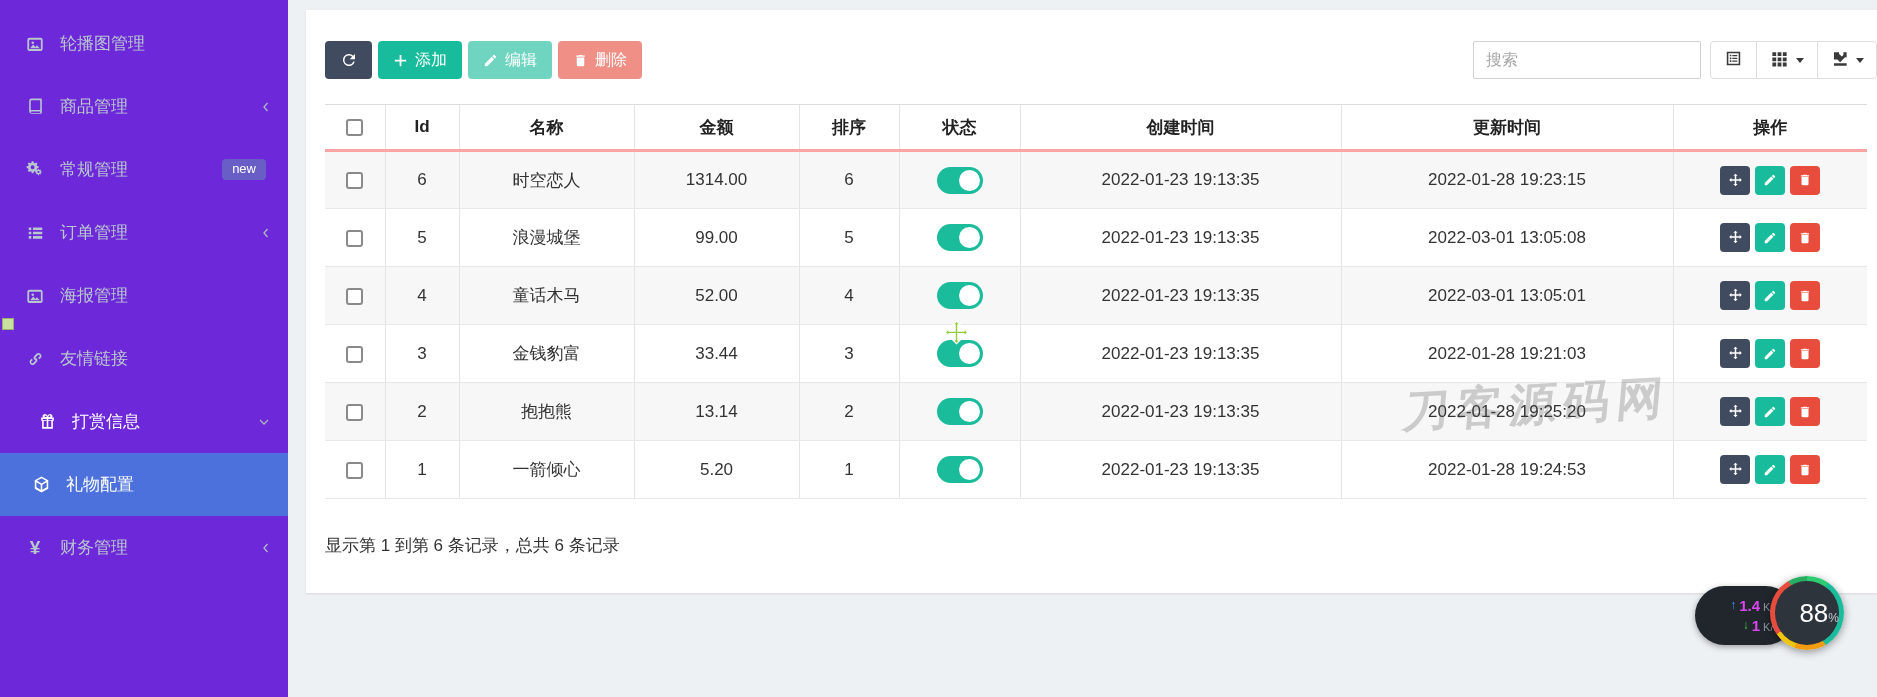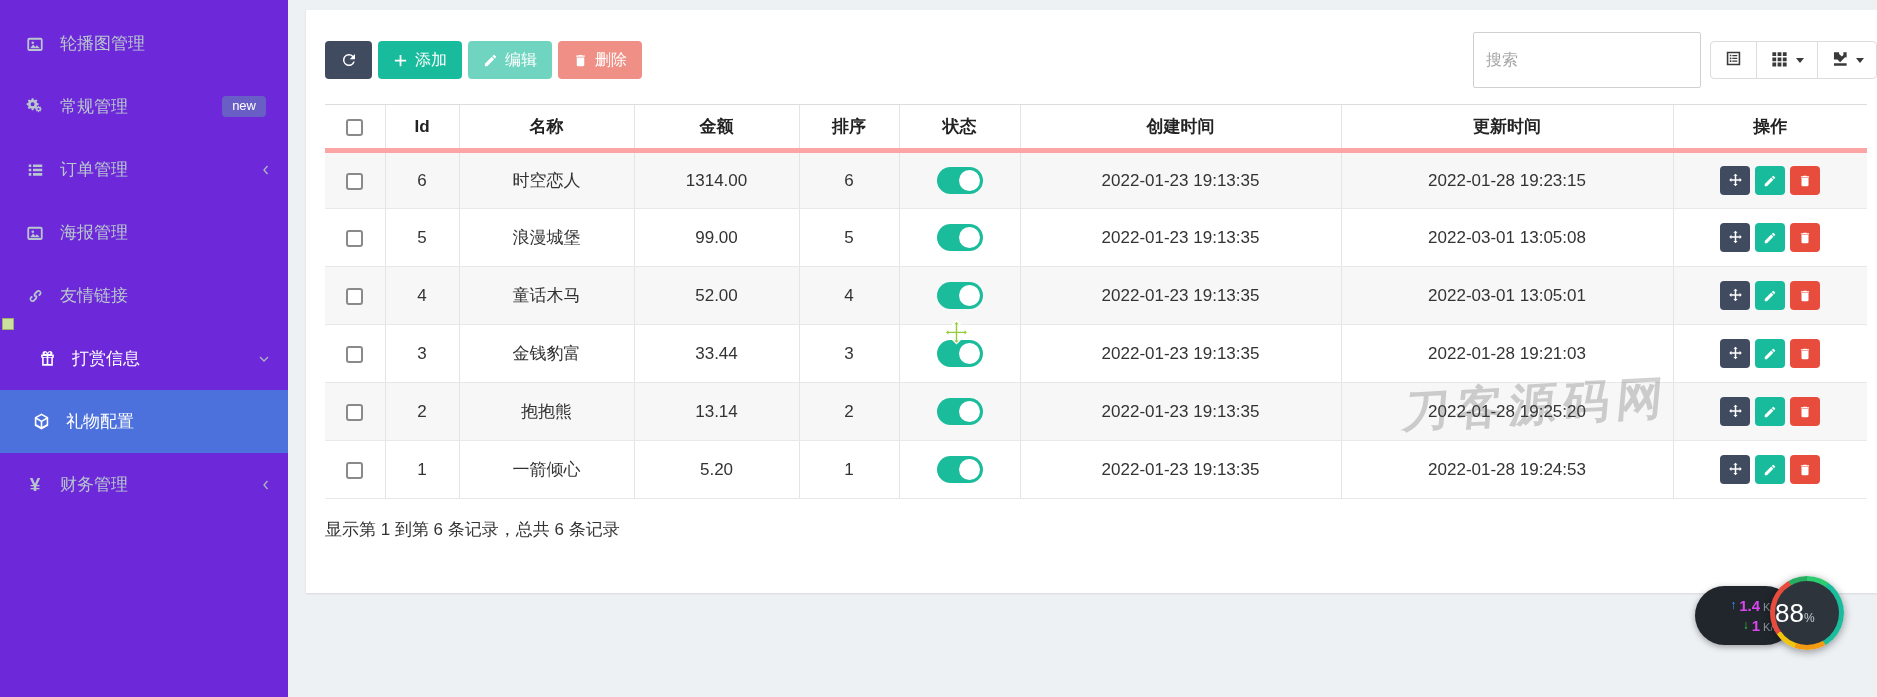--- a/index.html
+++ b/index.html
@@ -26,78 +26,91 @@
   .main { position:absolute; left:288px; top:0; right:0; bottom:0; }
   .card { position:absolute; left:18px; top:10px; right:0; height:583px; background:#fff; box-shadow:0 1px 2px rgba(0,0,0,.1); padding:31px 10px 0 19px; }
 
   .toolbar { display:flex; align-items:center; height:38px; margin-right:-10px; }
   .btn { height:38px; border:none; border-radius:4px; color:#fff; font-size:16px; display:inline-flex; align-items:center; gap:7px; padding:0 15px; margin-right:6px; cursor:pointer; font-family:inherit; }
   .btn svg { display:block; }
   .btn-refresh { background:#414b5f; width:47px; justify-content:center; padding:0; }
   .btn-add { background:#18bc9c; }
   .btn-edit { background:#18bc9c; opacity:.62; }
   .btn-del { background:#e74c3c; opacity:.62; }
-  .search { margin-left:auto; width:228px; height:56px; border:1px solid #d0d0d0; border-radius:2px; padding:0 12px; font-size:16px; color:#555; font-family:inherit; }
+  .search { margin-left:auto; width:228px; height:38px; border:1px solid #d0d0d0; border-radius:2px; padding:0 12px; font-size:16px; color:#555; font-family:inherit; }
   .search::placeholder { color:#a6a6a6; }
   .tool-group { display:flex; margin-left:9px; }
   .tool-btn { height:38px; background:#fff; border:1px solid #ddd; display:flex; align-items:center; justify-content:center; color:#3a3a3a; cursor:pointer; margin-left:-1px; }
   .tool-btn:first-child { border-radius:4px 0 0 4px; margin-left:0; }
   .tool-btn:last-child { border-radius:0 4px 4px 0; }
   .tb-1 { width:47px; } .tb-2 { width:62px; } .tb-3 { width:60px; }
   .caret { width:0; height:0; border-left:4.5px solid transparent; border-right:4.5px solid transparent; border-top:5px solid #3a3a3a; margin-left:7px; }
 
   table.grid { width:100%; border-collapse:collapse; table-layout:fixed; margin-top:25px; font-size:17px; }
   .grid th, .grid td { text-align:center; border-left:1px solid #e4e4e4; overflow:hidden; }
   .grid th:first-child, .grid td:first-child { border-left:none; }
-  .grid thead th { height:46px; font-weight:bold; border-top:1px solid #ddd; border-bottom:5px solid #fca5a5; color:#222; }
+  .grid thead th { height:46px; font-weight:bold; border-top:1px solid #ddd; border-bottom:3px solid #fca5a5; color:#222; }
   .grid tbody td { height:58px; border-bottom:1px solid #e8e8e8; color:#333; }
   .grid tbody tr:nth-child(odd) { background:#f7f7f7; }
   .cb { width:17px; height:17px; border:2px solid #8a8a8a; border-radius:3px; background:#fff; display:inline-block; vertical-align:middle; cursor:pointer; }
   .toggle { width:46px; height:27px; background:#1abc9c; border-radius:14px; position:relative; display:inline-block; vertical-align:middle; cursor:pointer; }
   .toggle::after { content:""; position:absolute; right:3px; top:3px; width:21px; height:21px; background:#fff; border-radius:50%; }
   .acts { display:flex; justify-content:center; gap:5px; }
   .act { width:30px; height:29px; border:none; border-radius:4px; color:#fff; display:flex; align-items:center; justify-content:center; cursor:pointer; }
   .act svg { display:block; }
   .act-move { background:#414b5f; } .act-edit { background:#18bc9c; } .act-del { background:#e74c3c; }
 
-  .summary { margin-top:19px; font-size:17px; color:#333; }
+  .summary { margin-top:35px; font-size:17px; color:#333; }
 
   
   .watermark { position:absolute; left:1404px; top:374px; z-index:4; font-size:46px; font-weight:bold; letter-spacing:7px; color:rgba(70,70,70,.25); transform:skewX(-8deg) rotate(-3deg); white-space:nowrap; pointer-events:none; }
   .move-cursor { position:absolute; left:943px; top:320px; z-index:6; }
 
   .speed-widget { position:absolute; z-index:7; }
   .speed-pill { position:absolute; left:1695px; top:586px; width:100px; height:59px; background:#20262c; border-radius:30px; box-shadow:0 2px 6px rgba(0,0,0,.35); display:flex; flex-direction:column; justify-content:center; padding-right:16px; gap:2px; }
   .sp-row { display:flex; align-items:baseline; justify-content:flex-end; gap:3px; line-height:1.2; }
   .sp-arrow { font-size:12px; font-weight:bold; align-self:center; }
   .sp-up { color:#3b9cff; } .sp-down { color:#3ec64d; }
   .sp-val { color:#d946ef; font-weight:bold; font-size:15px; }
   .sp-unit { color:#8d959d; font-size:11px; }
   .speed-circle { position:absolute; left:1770px; top:576px; width:74px; height:74px; border-radius:50%; background:conic-gradient(from 0deg,#2ecc71 0 35deg,#1abc9c 35deg 150deg,#f39c12 150deg 200deg,#f1c40f 200deg 235deg,#e74c3c 235deg 330deg,#27ae60 330deg 360deg); display:flex; align-items:center; justify-content:center; box-shadow:0 2px 8px rgba(0,0,0,.4); }
-  .speed-inner { width:64px; height:64px; border-radius:50%; background:#2d343c; display:flex; align-items:baseline; justify-content:flex-start; }
+  .speed-inner { width:64px; height:64px; border-radius:50%; background:#2d343c; display:flex; align-items:baseline; justify-content:flex-end; }
   .pc-val { color:#fff; font-size:26px; line-height:64px; }
   .pc-unit { color:#c6ccd2; font-size:12px; }
 </style>
 </head>
 <body>
 
 <div class="sidebar">
   <div class="menu">
 
     <div class="mi">
       <span class="mi-icon">
         <svg width="20" height="18" viewBox="0 0 24 24">
             <rect x="3" y="5" width="18" height="15" rx="1.5" fill="none" stroke="currentColor" stroke-width="2.4"></rect>
             <circle cx="9" cy="10.2" r="1.7" fill="currentColor"></circle>
             <path d="M5.5 17.6l4-5 3 3.4 2-2.4 4 4z" fill="currentColor"></path>
           </svg>
       </span>
       <span class="mi-label">轮播图管理</span>
     </div>
 
+    <div class="mi">
+      <span class="mi-icon">
+        <svg width="19" height="19" viewBox="0 0 24 24">
+            <path fill="currentColor" d="M7 2h12a1 1 0 0 1 1 1v17a1 1 0 0 1-1 1H7a3 3 0 0 1-3-3V5a3 3 0 0 1 3-3zm0 2.2A1 1 0 0 0 6 5.2v11.3c.3-.1.7-.2 1-.2h11V4.2H7zM7 18.3a1 1 0 0 0 0 2h11v-2H7z"></path>
+          </svg>
+      </span>
+      <span class="mi-label">商品管理</span>
+      <span class="chev">
+        <svg width="12" height="16" viewBox="0 0 24 24">
+            <polyline points="15,4 8,12 15,20" fill="none" stroke="currentColor" stroke-width="2.6"></polyline>
+          </svg>
+      </span>
+    </div>
 
     <div class="mi">
       <span class="mi-icon">
         <svg width="21" height="19" viewBox="0 0 24 24">
             <path fill="currentColor" d="M9.4 1.5l.5 2a5 5 0 0 1 1.2.5l1.8-1 1.5 1.5-1 1.8c.2.4.4.8.5 1.2l2 .5v2.1l-2 .5a5 5 0 0 1-.5 1.2l1 1.8-1.5 1.5-1.8-1a5 5 0 0 1-1.2.5l-.5 2H7.3l-.5-2a5 5 0 0 1-1.2-.5l-1.8 1-1.5-1.5 1-1.8a5 5 0 0 1-.5-1.2l-2-.5V8l2-.5c.1-.4.3-.8.5-1.2l-1-1.8L3.8 3l1.8 1c.4-.2.8-.4 1.2-.5l.5-2h2.1zM8.3 6.6a2.5 2.5 0 1 0 0 5 2.5 2.5 0 0 0 0-5z"></path>
             <path fill="currentColor" transform="translate(11.5,10.5) scale(0.52)" d="M9.4 1.5l.5 2a5 5 0 0 1 1.2.5l1.8-1 1.5 1.5-1 1.8c.2.4.4.8.5 1.2l2 .5v2.1l-2 .5a5 5 0 0 1-.5 1.2l1 1.8-1.5 1.5-1.8-1a5 5 0 0 1-1.2.5l-.5 2H7.3l-.5-2a5 5 0 0 1-1.2-.5l-1.8 1-1.5-1.5 1-1.8a5 5 0 0 1-.5-1.2l-2-.5V8l2-.5c.1-.4.3-.8.5-1.2l-1-1.8L3.8 3l1.8 1c.4-.2.8-.4 1.2-.5l.5-2h2.1zM8.3 6.6a2.5 2.5 0 1 0 0 5 2.5 2.5 0 0 0 0-5z"></path>
           </svg>
       </span>
       <span class="mi-label">常规管理</span>
       <span class="badge-new">new</span>

